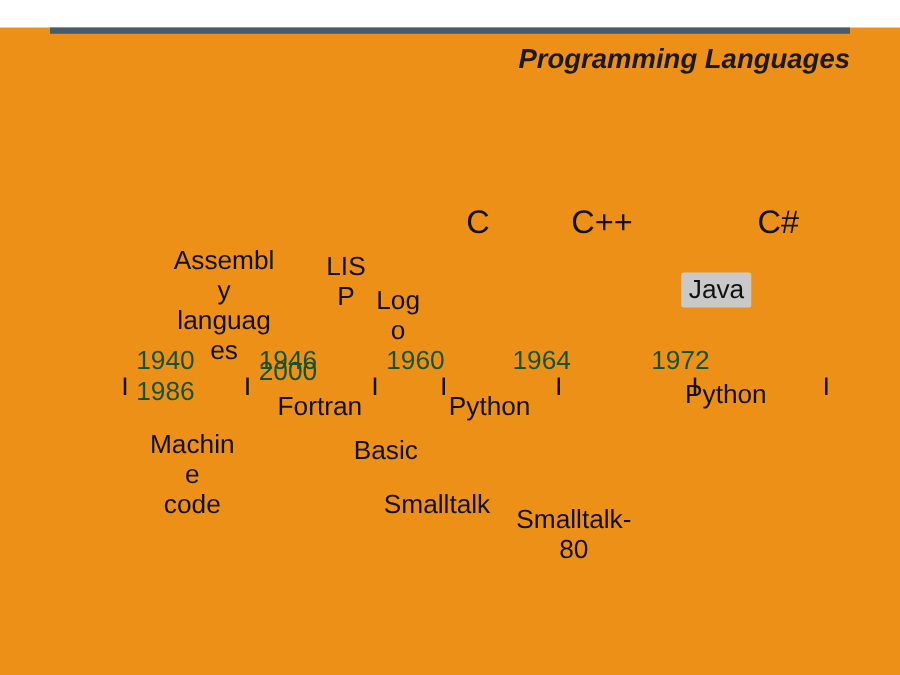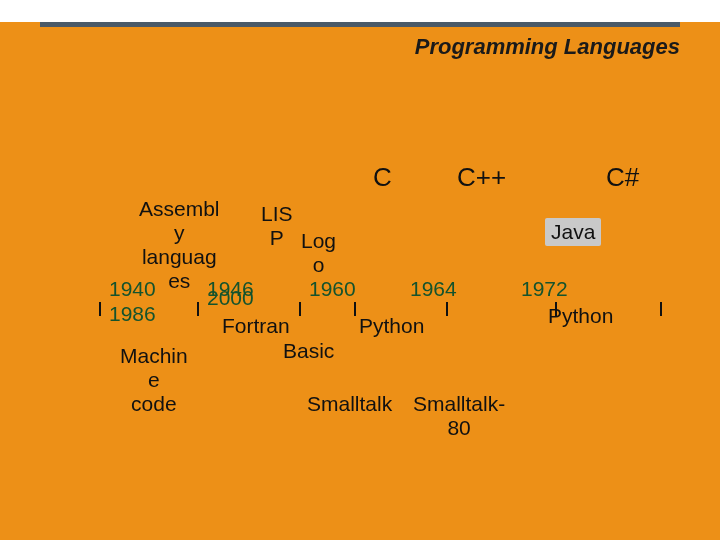--- a/index.html
+++ b/index.html
@@ -117,18 +117,18 @@
     <div class="tick" style="left:660px; top:302px;"></div>
   </div>
 
   <div class="label" style="left:222px; top:314px;">Fortran</div>
   <div class="label" style="left:359px; top:314px;">Python</div>
   <div class="label" style="left:548px; top:304px;">Python</div>
 
   <div class="label" style="left:120px; top:344px; ">Machin
 e
 code</div>
-  <div class="label" style="left:283px; top:339px;">Basic</div>
+  <div class="label" style="left:283px; top:349px;">Basic</div>
 
   <div class="label" style="left:307px; top:392px;">Smalltalk</div>
-  <div class="label" style="left:413px; top:392px;">Smalltalk-
+  <div class="label" style="left:413px; top:404px;">Smalltalk-
 80</div>
 </div>
 
 </body></html>

